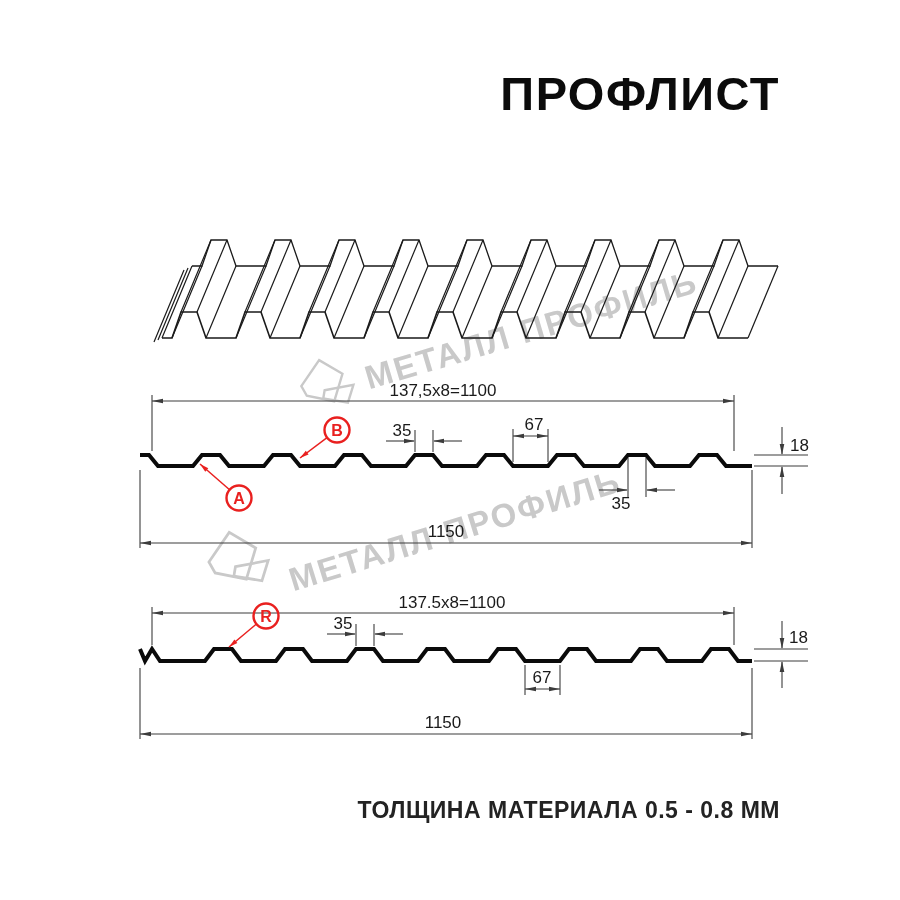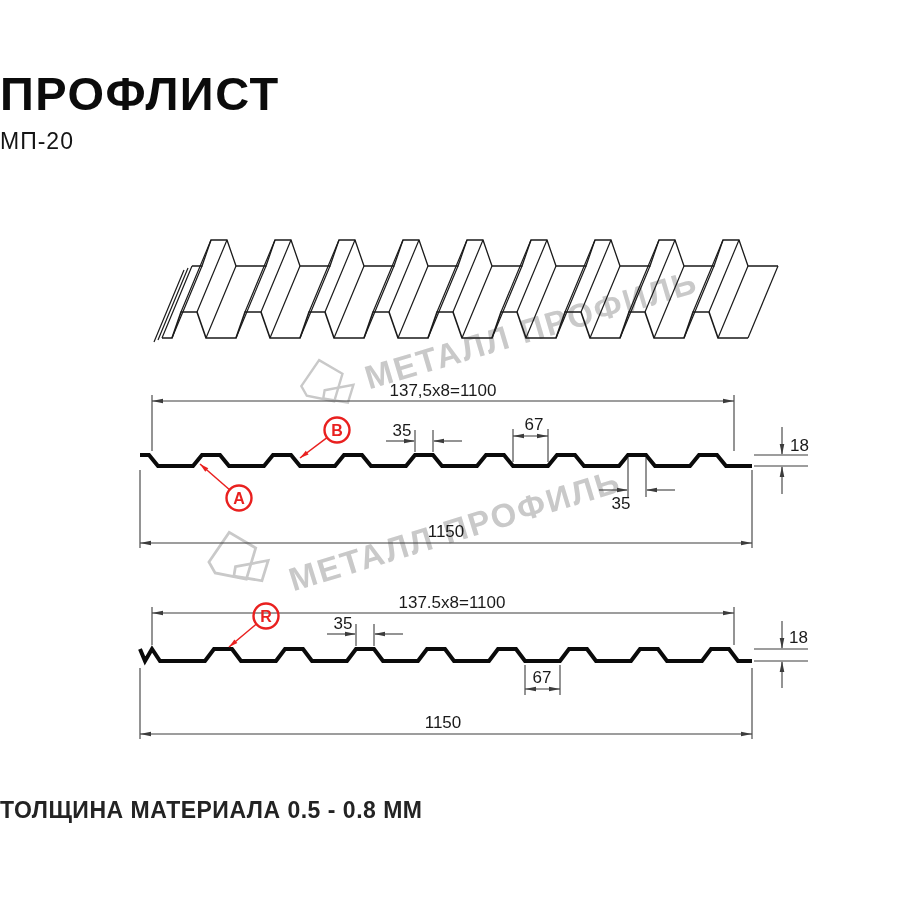--- a/index.html
+++ b/index.html
@@ -1,33 +1,32 @@
 <!DOCTYPE html>
 <html><head>
 <meta charset="utf-8">
 <style>
   html,body{margin:0;padding:0;background:#ffffff;}
   #page{position:relative;width:900px;height:900px;background:#ffffff;overflow:hidden;
         font-family:"Liberation Sans",sans-serif;}
-  .center-text{position:absolute;left:0;width:780px;text-align:left;}
+  .center-text{position:absolute;left:0;width:780px;text-align:right;}
   #title{top:66px;font-size:47px;font-weight:800;letter-spacing:1.5px;color:#0b0b0b;z-index:3;}
   #subtitle{top:128px;font-size:23px;font-weight:500;letter-spacing:1px;color:#141414;z-index:3;}
   #footer{top:797px;font-size:23px;font-weight:600;letter-spacing:0.5px;color:#232323;z-index:3;}
   .wm{position:absolute;z-index:1;color:#c9c9c9;pointer-events:none;}
   .wm-text{position:absolute;font-size:33px;font-weight:700;letter-spacing:2px;white-space:nowrap;
            transform-origin:left center;color:#c9c9c9;}
   #drawing{position:absolute;left:0;top:0;z-index:2;}
 </style>
 </head>
 <body>
 
 <div id="page">
 
   <div id="title" class="center-text">ПРОФЛИСТ</div>
-  <div id="subtitle" class="center-text">МП-20</div>
 
   <div class="wm" style="left:288px;top:356px;width:420px;height:60px;">
     <svg width="76" height="48" viewBox="0 0 100 70">
       <polygon points="14,44 40,6 74,26 62,66 22,58" fill="none" stroke="currentColor" stroke-width="3.5"></polygon>
       <polygon points="48,50 90,42 82,68 46,62" fill="none" stroke="currentColor" stroke-width="3.5"></polygon>
     </svg>
     <div class="wm-text" style="left:78px;top:4px;transform:rotate(-16.5deg);">МЕТАЛЛ ПРОФИЛЬ</div>
   </div>
 
   <div class="wm" style="left:198px;top:526px;width:460px;height:64px;">

